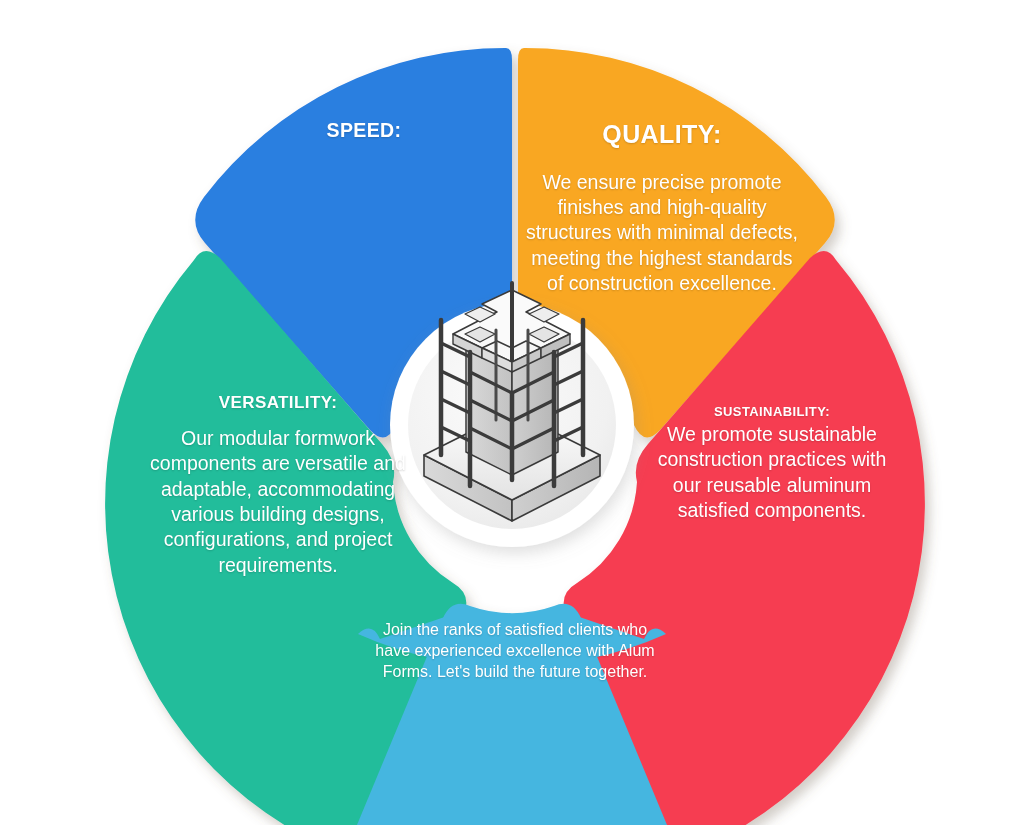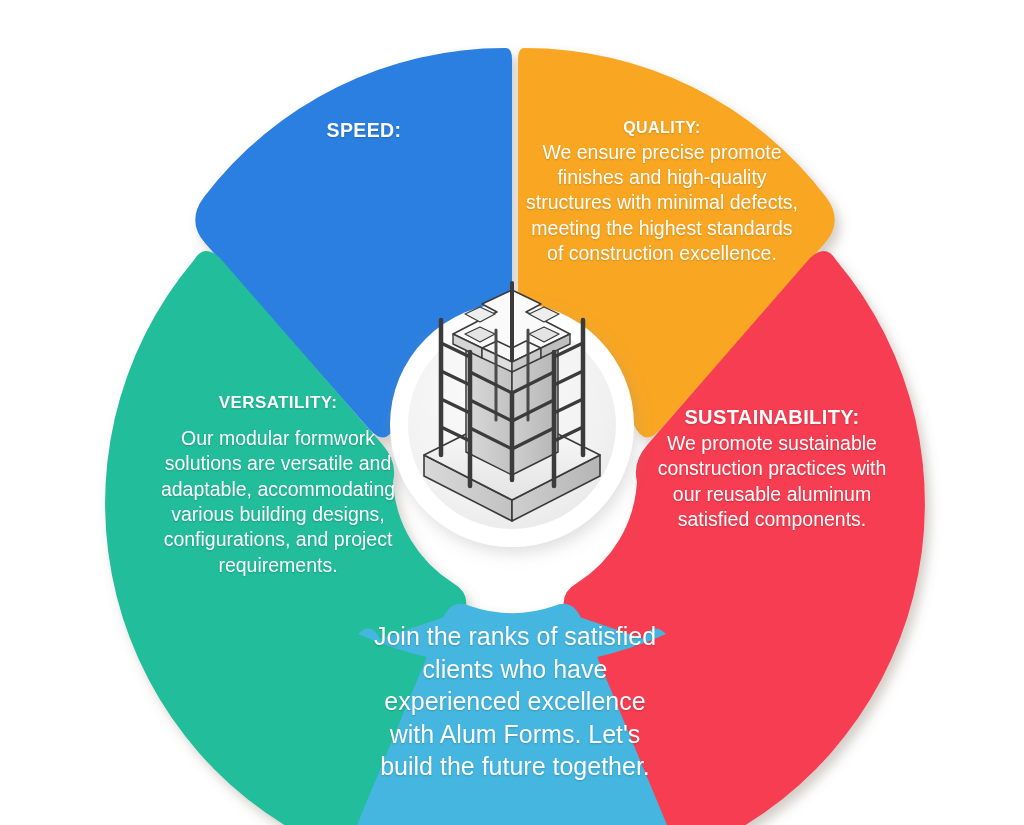--- a/index.html
+++ b/index.html
@@ -46,40 +46,40 @@
     width: 272px;
     font-size: 19.5px;
   }
   #text-speed .seg-title { font-size: 19.5px; margin-bottom: 1px; }
   
   #text-quality {
     left: 524px; top: 118px;
     width: 276px;
     font-size: 19.5px;
   }
-  #text-quality .seg-title { font-size: 16px; margin-bottom: 1px; }
+  #text-quality .seg-title { font-size: 25px; margin-bottom: 19px; }
   
   #text-sustainability {
     left: 645px; top: 404px;
     width: 254px;
     font-size: 19.5px;
   }
-  #text-sustainability .seg-title { font-size: 20px; margin-bottom: 1px; }
+  #text-sustainability .seg-title { font-size: 13px; margin-bottom: 1px; }
   
   #text-versatility {
     left: 150px; top: 392px;
     width: 256px;
     font-size: 19.5px;
   }
   #text-versatility .seg-title { font-size: 17px; margin-bottom: 12px; }
   
   #text-cta {
     left: 370px; top: 620px;
     width: 290px;
-    font-size: 25px;
+    font-size: 16px;
   }
 </style>
 </head>
 <body>
 
 <div id="stage">
 
   <svg id="wheel" viewBox="0 0 1024 825" xmlns="http://www.w3.org/2000/svg">
     <defs>
       <filter id="segShadow" x="-25%" y="-25%" width="160%" height="160%">
@@ -239,20 +239,20 @@
     <span fill="#f9a722">We ensure precise promote finishes and high-quality structures with minimal defects, meeting the highest standards of construction excellence.</span>
   </div>
 
   <div class="seg-text" id="text-sustainability">
     <span class="seg-title">SUSTAINABILITY:</span>
     <span fill="#f63e51">We promote sustainable construction practices with our reusable aluminum satisfied components.</span>
   </div>
 
   <div class="seg-text" id="text-versatility">
     <span class="seg-title">VERSATILITY:</span>
-    <span fill="#23bd9b">Our modular formwork solutions are versatile and adaptable, accommodating various building designs, configurations, and project requirements.</span>
+    <span fill="#23bd9b">Our modular formwork components are versatile and adaptable, accommodating various building designs, configurations, and project requirements.</span>
   </div>
 
   <div class="seg-text" id="text-cta">
     <span fill="#45b6e0">Join the ranks of satisfied clients who have experienced excellence with Alum Forms. Let's build the future together.</span>
   </div>
 
 </div>
 
 </body></html>

